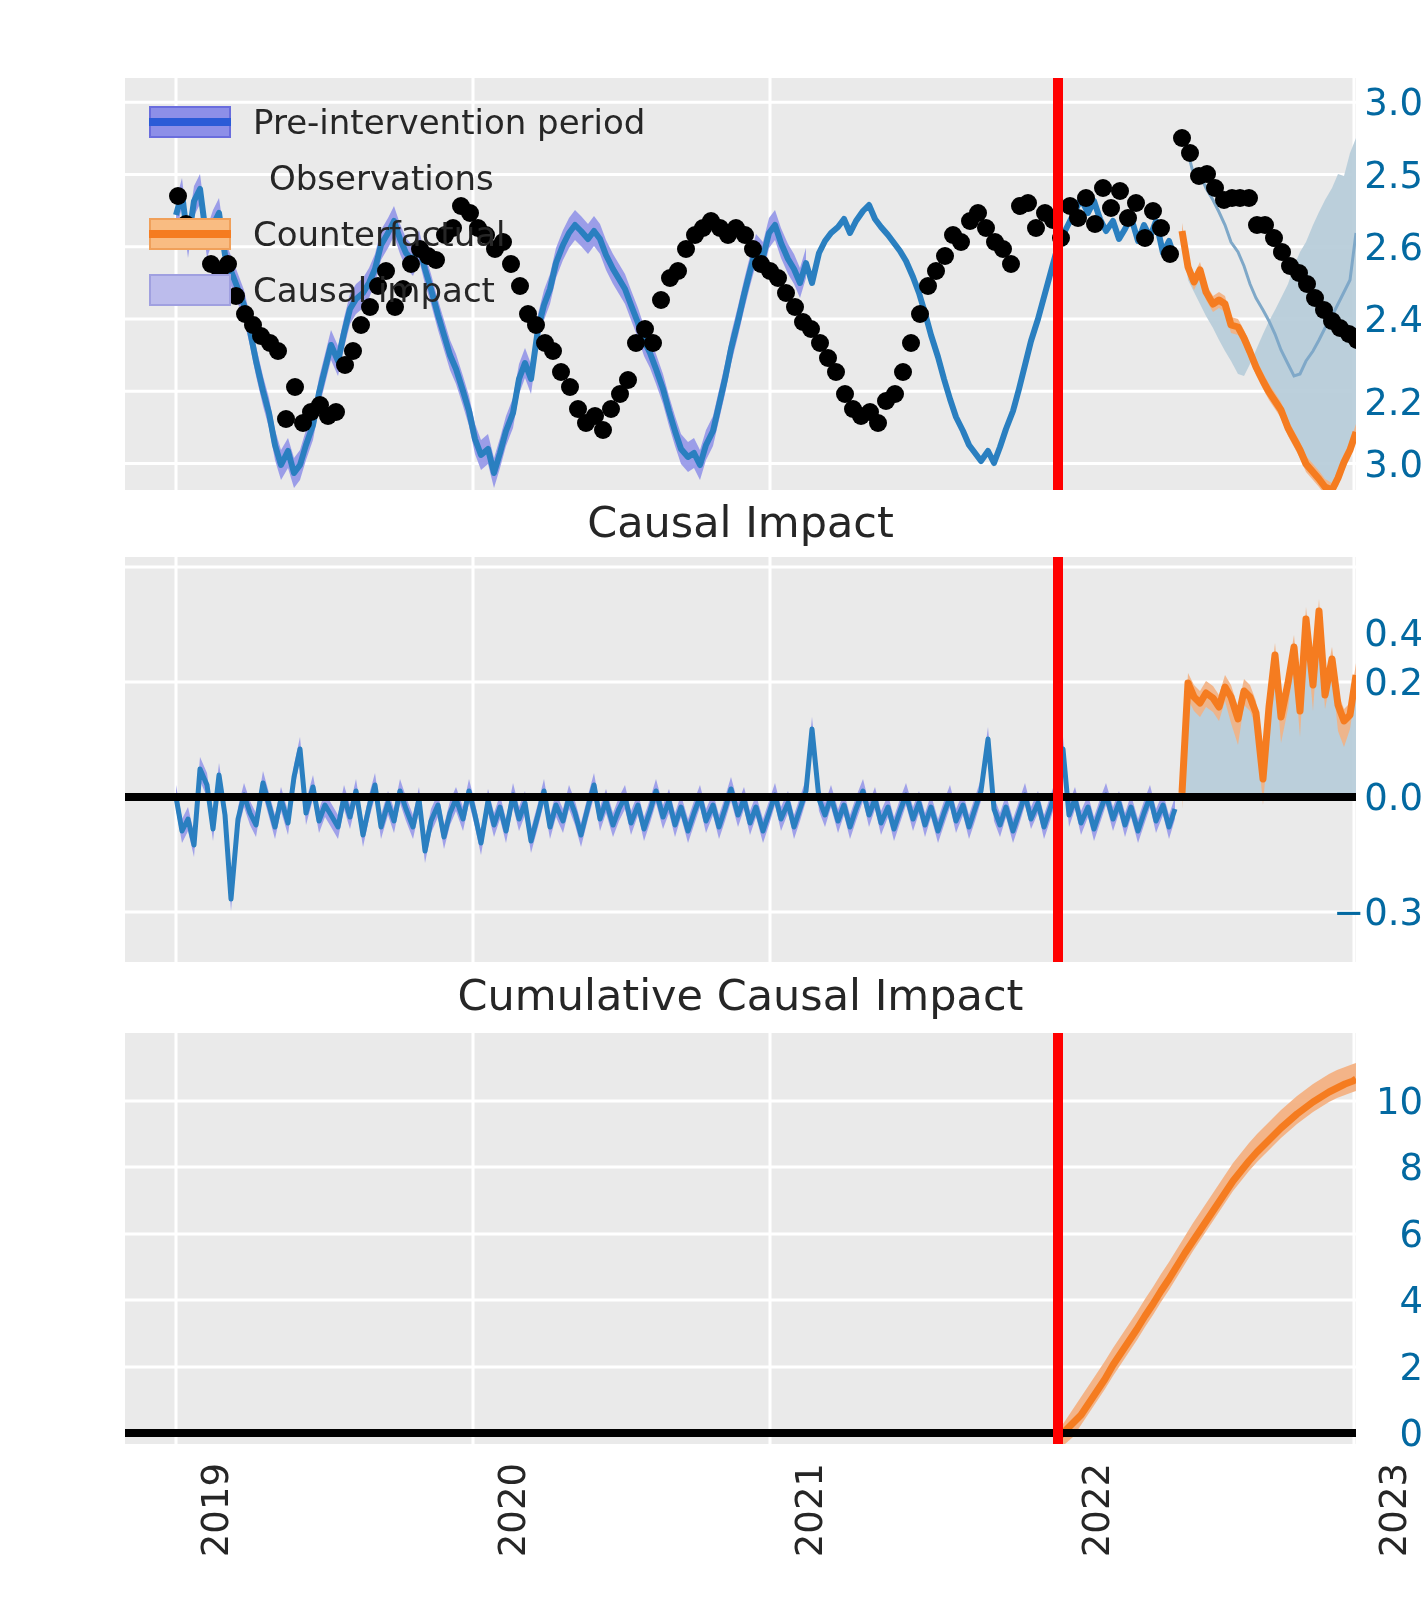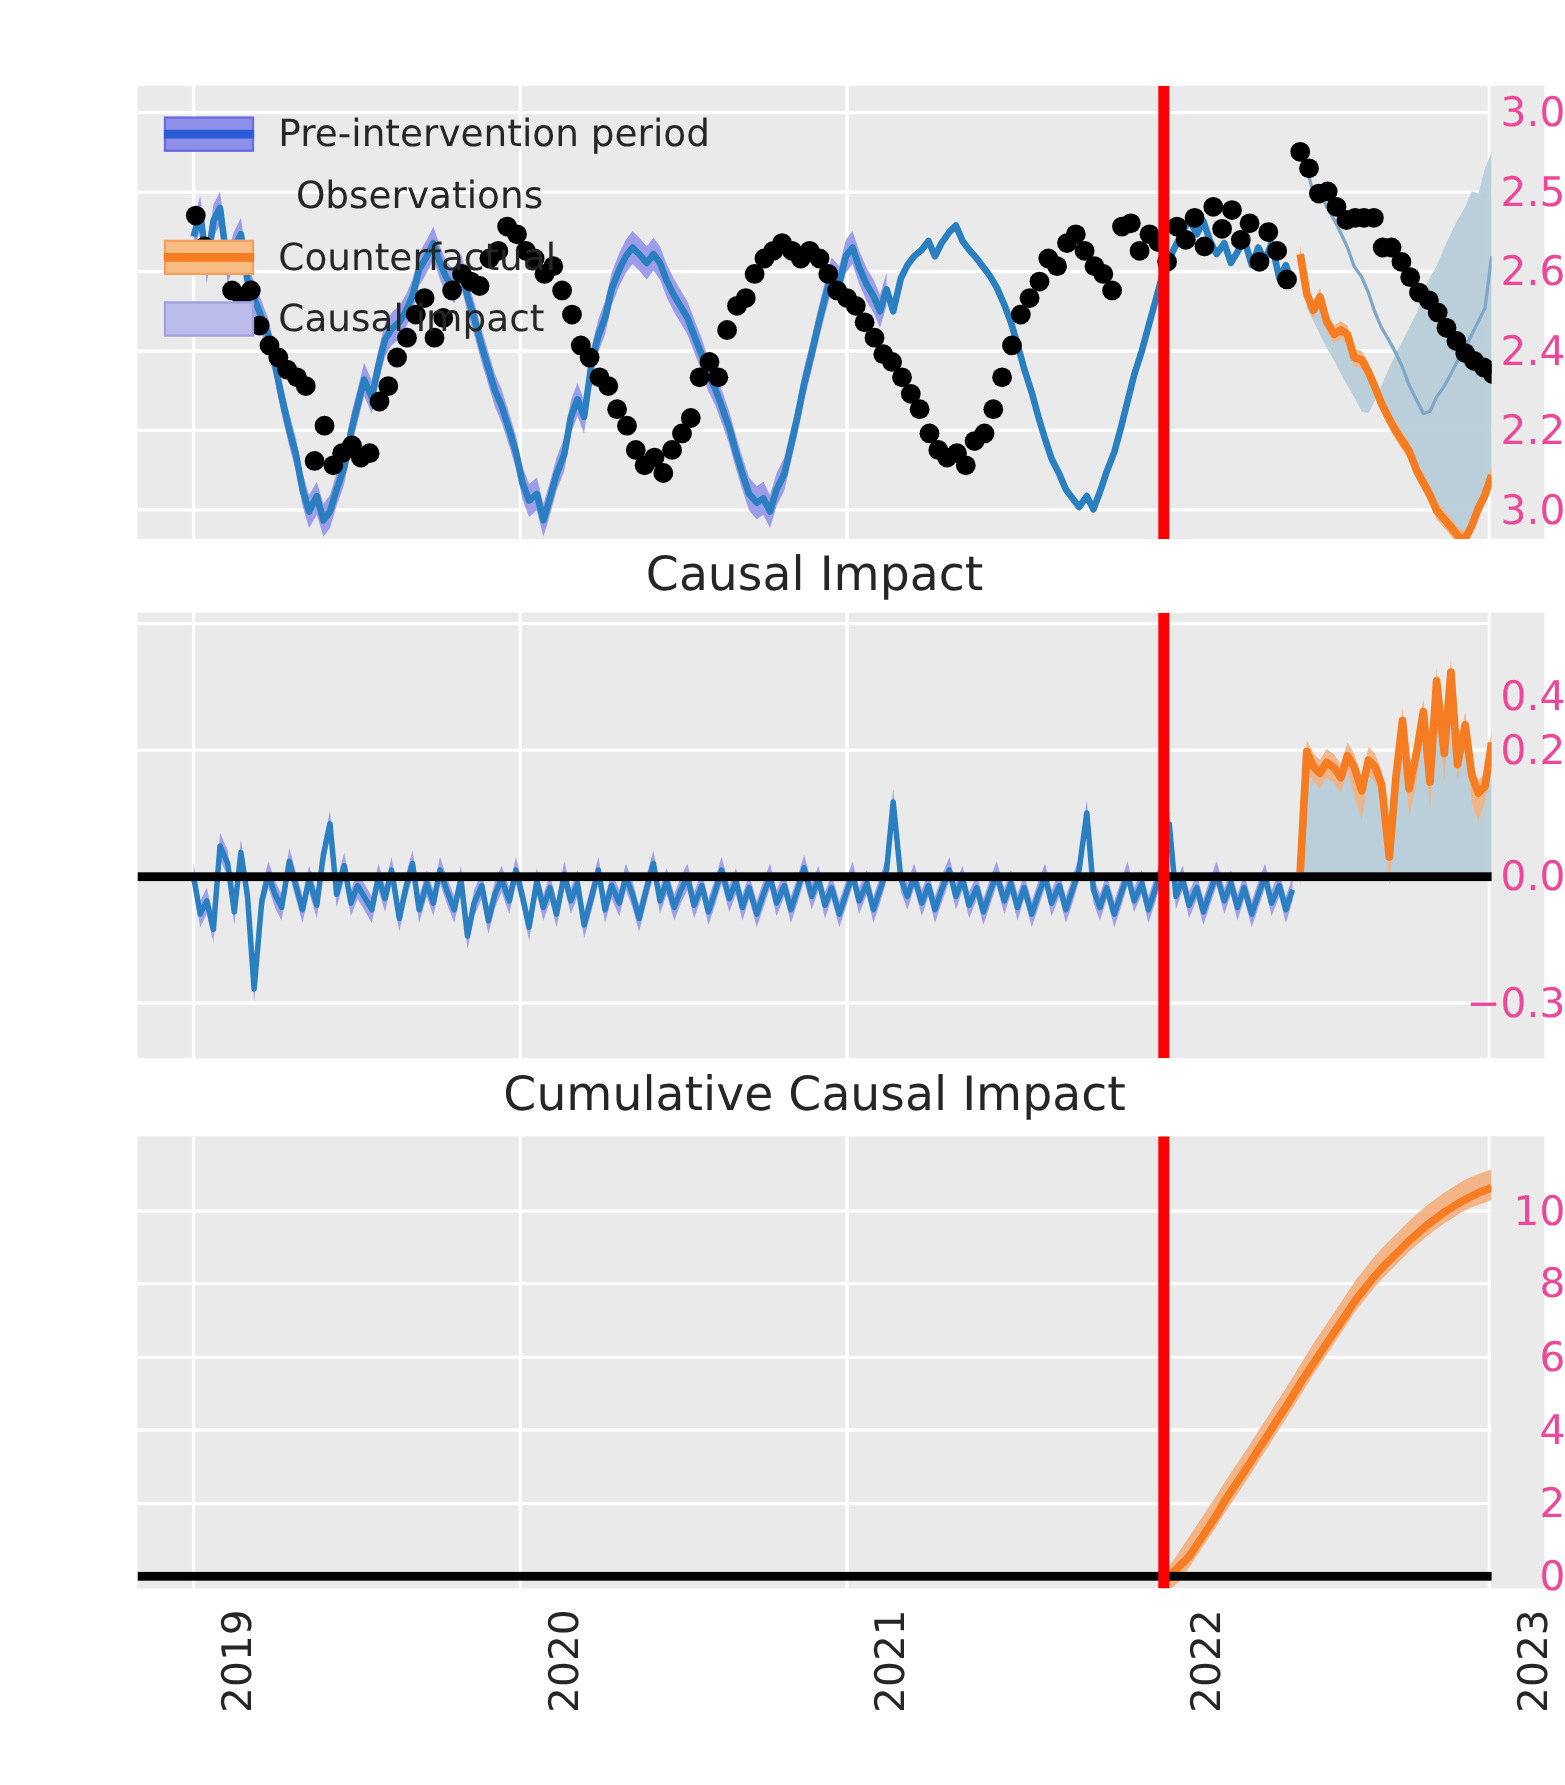--- a/index.html
+++ b/index.html
@@ -3,25 +3,25 @@
 <meta charset="utf-8">
 <style>
   html,body{margin:0;padding:0;background:#ffffff;}
   body{width:1423px;height:1623px;font-family:"DejaVu Sans",sans-serif;
        -webkit-font-smoothing:antialiased;}
   .figure{position:relative;width:1423px;height:1623px;background:#ffffff;overflow:hidden;}
 
   .panel-title{position:absolute;text-align:center;color:#262626;
                font-family:"DejaVu Sans",sans-serif;white-space:nowrap;}
 
-  .axes{position:absolute;background:#eaeaea;overflow:hidden;padding-left:48px;}
+  .axes{position:absolute;background:#eaeaea;overflow:hidden;}
   .axes svg{position:absolute;left:0;top:0;display:block;}
 
   .ytick{position:absolute;right:0;transform:translateY(-50%);
-         text-align:right;color:#ec4899;font-size:37px;white-space:nowrap;}
+         text-align:right;color:#0369a1;font-size:37px;white-space:nowrap;}
   .xtick{position:absolute;top:0;color:#262626;font-size:37px;white-space:nowrap;
          transform-origin:left top;transform:rotate(-90deg) translateX(-100%);}
 
   .legend{position:absolute;}
   .legend-row{position:absolute;display:flex;align-items:center;}
   .legend-swatch{position:relative;width:82px;height:32px;flex:0 0 auto;}
   .legend-label{margin-left:22px;font-size:34px;color:#262626;white-space:nowrap;}
 
   .sw-band{position:absolute;left:0;top:0;width:100%;height:100%;box-sizing:border-box;}
   .sw-line{position:absolute;left:0;top:50%;width:100%;height:8px;margin-top:-4px;}
@@ -248,21 +248,21 @@
         <span class="legend-label">Causal impact</span>
       </div>
     </div>
   </div>
 
   <div>
     <div class="ytick" style="top:102px;width:110px;">3.0</div>
     <div class="ytick" style="top:175px;width:110px;">2.5</div>
     <div class="ytick" style="top:247px;width:110px;">2.6</div>
     <div class="ytick" style="top:319px;width:110px;">2.4</div>
-    <div class="ytick" style="top:391px;width:110px;text-align:right;">2.2</div>
+    <div class="ytick" style="top:402px;width:110px;text-align:right;">2.2</div>
     <div class="ytick" style="top:464px;width:110px;">3.0</div>
   </div>
 
   <div class="panel-title" style="left:125px;top:497px;width:1231px;font-size:43px;">Causal Impact</div>
 
   <div class="axes" style="left:125px;top:557px;width:1231px;height:405px;">
     <svg width="1231" height="405" viewBox="0 0 1231 405">
       <g stroke="#ffffff" stroke-width="3">
         <line x1="0" y1="355" x2="1231" y2="355"></line>
         <line x1="0" y1="240" x2="1231" y2="240"></line>

